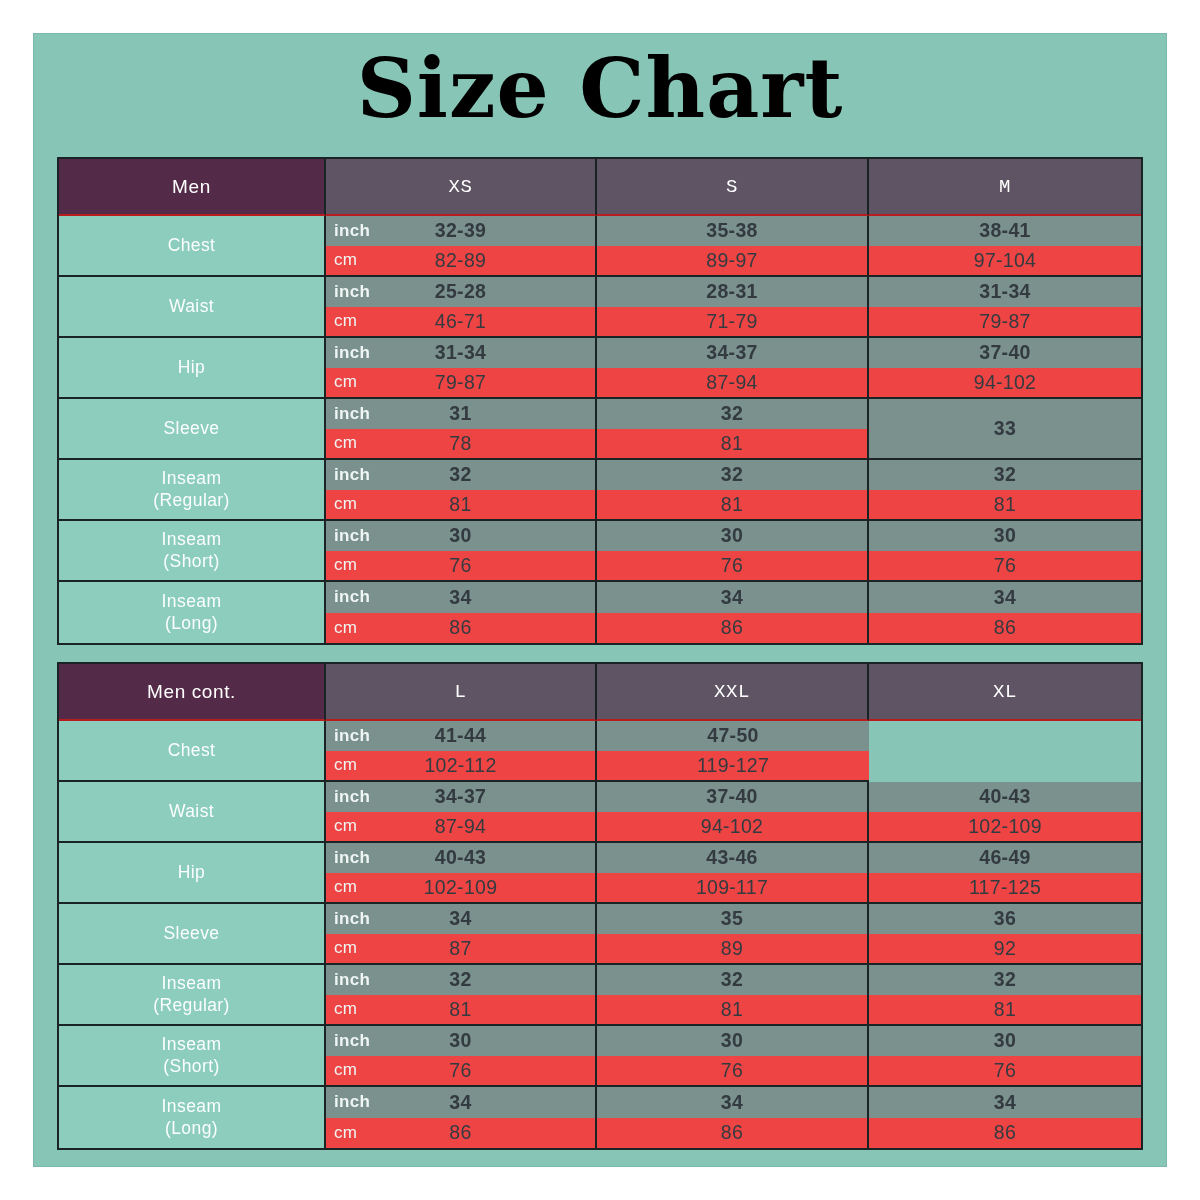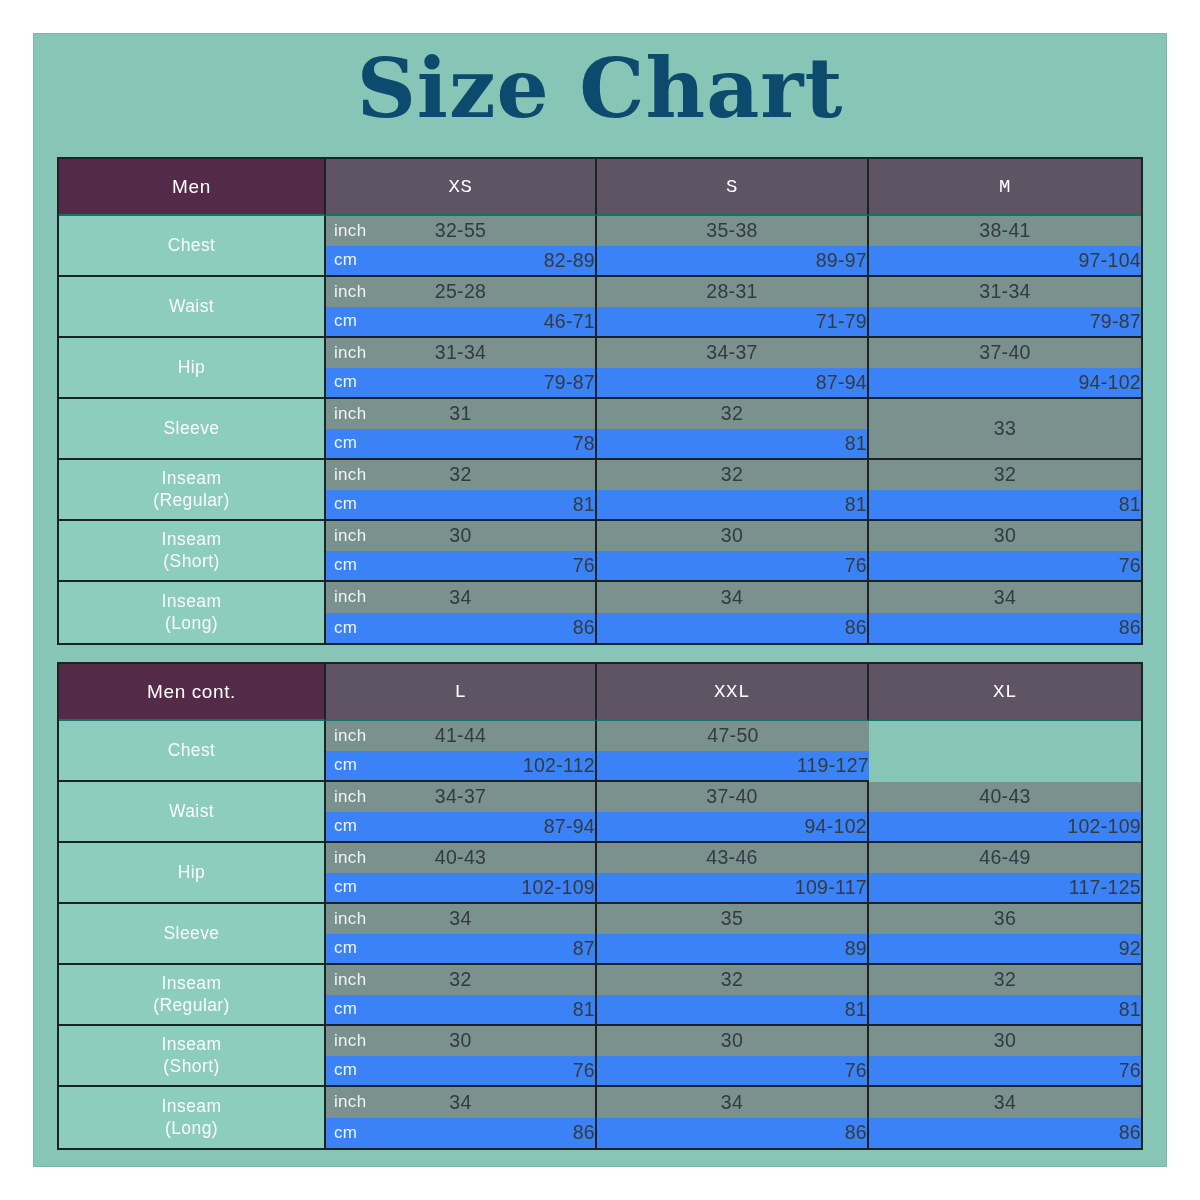--- a/index.html
+++ b/index.html
@@ -27,21 +27,21 @@
     box-shadow: inset 0 0 0 1px rgba(20,60,55,0.10);
   }
   .title {
     margin: 0;
     padding-top: 12px;
     text-align: center;
     font-family: "DejaVu Serif", serif;
     font-weight: bold;
     font-size: 82px;
     line-height: 1.05;
-    color: #0c4a6e;
+    color: #000000;
     letter-spacing: 1px;
   }
   .size-table {
     position: absolute;
     left: 24px;
     width: 1086px;
     box-sizing: border-box;
     border: 2px solid #1a2424;
   }
   .size-table.t0 { top: 124px; }
@@ -54,21 +54,21 @@
   .th {
     box-sizing: border-box;
     height: 57px;
     display: flex;
     align-items: center;
     justify-content: center;
     color: #ffffff;
     font-size: 19px;
     letter-spacing: 0.6px;
     border-right: 2px solid #1a2424;
-    border-bottom: 2px solid #0f766e;
+    border-bottom: 2px solid #b91c1c;
   }
   .th:last-child { border-right: none; }
   .th.label-th { background: #532a47; }
   .th.size-th  { background: #5e5463; font-family: Liberation Mono, monospace; }
 
   .group {
     display: grid;
     grid-template-columns: 267px 271px 272px 272px;
     height: 61px;
   }
@@ -96,22 +96,22 @@
     display: flex;
     flex-direction: column;
   }
   .half {
     flex: 1;
     position: relative;
     display: flex;
     align-items: center;
     justify-content: center;
   }
-  .half.inch-half { background: #7a918e; }
-  .half.cm-half   { background: #3b82f6; justify-content: flex-end; }
+  .half.inch-half { background: #7a918e; font-weight: bold; }
+  .half.cm-half   { background: #ef4444; }
   .value {
     color: #333b41;
     font-size: 19.5px;
     letter-spacing: 0.3px;
   }
   .unit {
     position: absolute;
     left: 8px;
     top: 50%;
     transform: translateY(-50%);
@@ -135,21 +135,21 @@
             <div class="th size-th">M</div>
           </div>
           <div class="tbody">
             <div class="group">
               <div class="cell label-cell">
                 <span class="lbl">Chest</span>
               </div>
               <div class="cell size-cell">
                 <div class="half inch-half">
                   <span class="unit">inch</span>
-                  <span class="value">32-55</span>
+                  <span class="value">32-39</span>
                 </div>
                 <div class="half cm-half">
                   <span class="unit">cm</span>
                   <span class="value">82-89</span>
                 </div>
               </div>
               <div class="cell size-cell">
                 <div class="half inch-half">
                   <span class="value">35-38</span>
                 </div>

